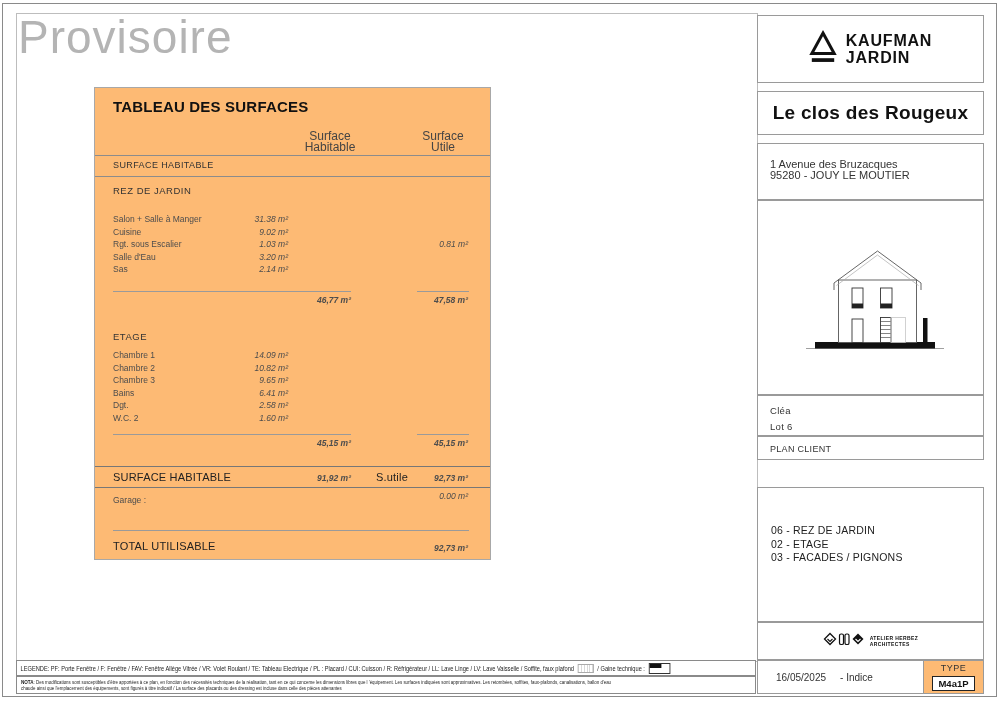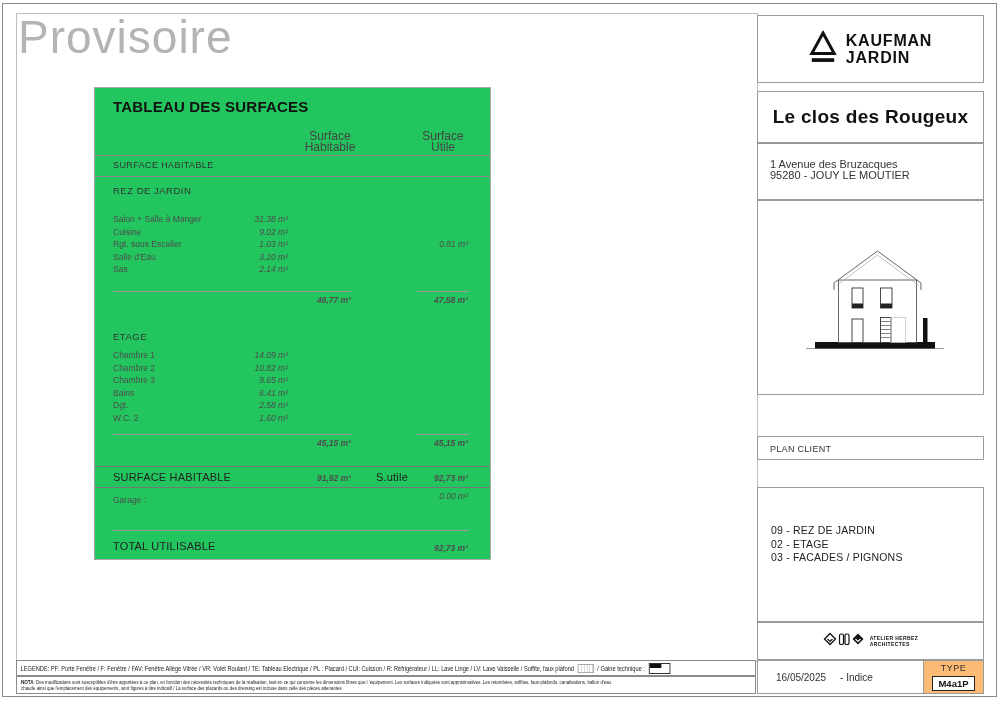--- a/index.html
+++ b/index.html
@@ -9,21 +9,21 @@
     margin:0 auto;
   }
 
   
   .outer-border { position:absolute; left:2px; top:3px; width:993px; height:692px; border:1px solid #8a8a8a; }
   .main-frame   { position:absolute; left:16px; top:13px; width:740px; height:647px; border:1px solid #bdbdbd; }
 
   .watermark { position:absolute; left:18px; top:10px; font-size:46px; color:#b4b4b4; letter-spacing:1px; }
 
   
-  .surface-table { position:absolute; left:94px; top:87px; width:395px; height:471px; border:1px solid #a8a8a8; background:#22c55e; }
+  .surface-table { position:absolute; left:94px; top:87px; width:395px; height:471px; border:1px solid #a8a8a8; background:#fdba74; }
   .surface-table * { position:absolute; }
   .tbl-title { left:18px; top:10px; font-size:15px; font-weight:bold; color:#111; letter-spacing:0.2px; white-space:nowrap; }
   .col-head { width:64px; text-align:center; font-size:12px; line-height:10.5px; color:#444; }
   .rule { border-top:1px solid #8c8c8c; height:0; }
   .sec-label  { left:18px; top:72px;  font-size:9px;   color:#333; letter-spacing:0.4px; }
   .grp-name   { left:18px; font-size:9.5px; color:#333; letter-spacing:0.5px; }
   .row-label  { left:18px; font-size:8.5px; color:#4d4d4d; white-space:nowrap; }
   .val        { width:80px; text-align:right; font-size:8.5px; font-style:italic; color:#4d4d4d; white-space:nowrap; }
   .val.hab    { left:113px; }
   .val.sub    { left:176px; font-weight:bold; }
@@ -149,21 +149,21 @@
             <rect x="3" y="31" width="24" height="4" fill="#111"></rect>
           </svg>
         </span>
         <span class="brand-text">
           <span style="display:block;">KAUFMAN</span>
           <span style="display:block;">JARDIN</span>
         </span>
       </div>
     </div>
 
-    <div class="psec" style="top:76px; height:52px;">
+    <div class="psec" style="top:76px; height:44px;">
       <div class="project-title">Le clos des Rougeux</div>
     </div>
 
     <div class="psec" style="top:128px; height:57px;">
       <div class="address">
         <div>1 Avenue des Bruzacques</div>
         <div>95280 - JOUY LE MOUTIER</div>
       </div>
     </div>
 
@@ -185,29 +185,33 @@
         <line x1="122.5" y1="120.5" x2="133" y2="120.5" stroke="#333" stroke-width="0.6"></line>
         <line x1="122.5" y1="124.5" x2="133" y2="124.5" stroke="#333" stroke-width="0.6"></line>
         <line x1="122.5" y1="128.5" x2="133" y2="128.5" stroke="#333" stroke-width="0.6"></line>
         <line x1="122.5" y1="132.5" x2="133" y2="132.5" stroke="#333" stroke-width="0.6"></line>
         <line x1="122.5" y1="136.5" x2="133" y2="136.5" stroke="#333" stroke-width="0.6"></line>
         <rect x="133" y="116.5" width="14.5" height="25" fill="none" stroke="#c6c6c6" stroke-width="0.8"></rect>
         <rect x="165" y="117" width="4.5" height="24.5" fill="#111"></rect>
       </svg>
     </div>
 
+    <div class="psec" style="top:380px; height:41px;">
+      <div class="small-cap" style="position:absolute; left:12px; top:9px; font-size:9.5px;">Cléa</div>
+      <div class="small-cap" style="position:absolute; left:12px; top:25px; font-size:9.5px;">Lot 6</div>
+    </div>
 
     <div class="psec" style="top:421px; height:24px;">
       <div class="small-cap" style="position:absolute; left:12px; top:7px;">PLAN CLIENT</div>
     </div>
 
 
     <div class="psec" style="top:472px; height:135px;">
       <div class="plans-list">
-        <div>09 - REZ DE JARDIN</div>
+        <div>06 - REZ DE JARDIN</div>
         <div>02 - ETAGE</div>
         <div>03 - FACADES / PIGNONS</div>
       </div>
     </div>
 
     <div class="psec" style="top:607px; height:38px;">
       <div class="arch-row">
         <span>
           <svg width="42" height="15" viewBox="0 0 42 15">
             <path d="M7,1.5 L12.5,7 L7,12.5 L1.5,7 Z" fill="none" stroke="#111" stroke-width="1.3"></path>

